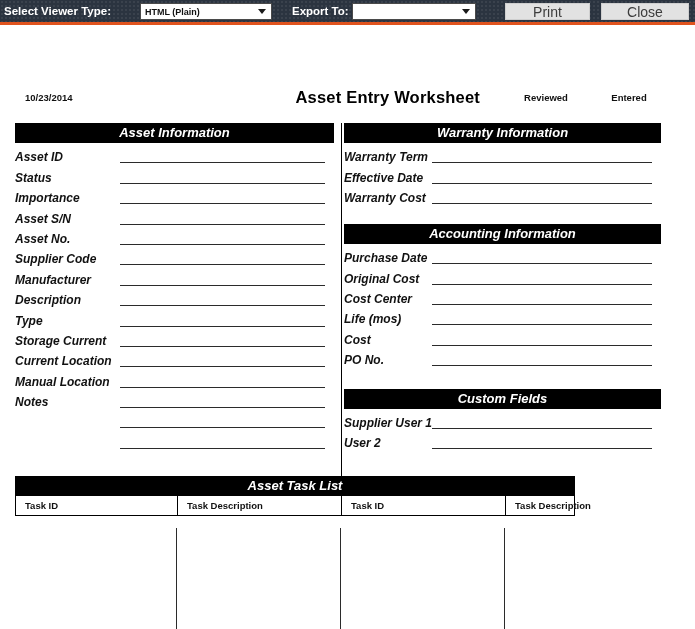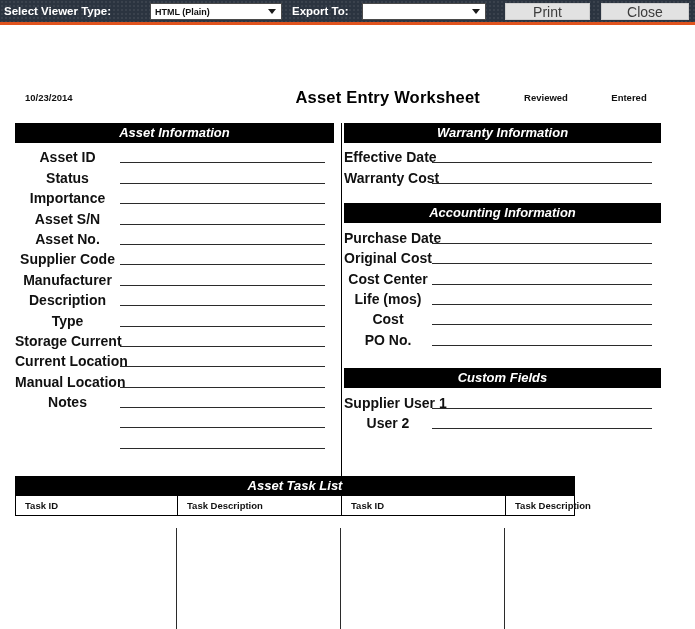--- a/index.html
+++ b/index.html
@@ -17,21 +17,21 @@
   }
   .tb-label{
     position:absolute;top:0;height:22px;line-height:23px;
     color:#ffffff;font-weight:bold;font-size:11.5px;white-space:nowrap;
   }
   .tb-label-viewer{left:4px;}
   .tb-label-export{left:292px;}
   .tb-dd{
     position:absolute;top:3px;height:15px;background:#ffffff;
     border:1px solid #4a4a4a;display:flex;align-items:center;
-    font-size:9px;font-weight:bold;color:#111;padding-left:4px;cursor:default;margin-left:10px;
+    font-size:9px;font-weight:bold;color:#111;padding-left:4px;cursor:default;
   }
   .tb-dd-viewer{left:140px;width:126px;}
   .tb-dd-export{left:352px;width:118px;}
   .dd-arrow{
     position:absolute;right:5px;top:5px;width:0;height:0;
     border-left:4px solid transparent;border-right:4px solid transparent;
     border-top:5px solid #1a1a1a;
   }
   .tb-btn{
     position:absolute;top:3px;height:17px;line-height:17px;
@@ -53,21 +53,21 @@
   .rpt-entered{position:absolute;left:600px;top:92px;width:58px;text-align:center;font-size:9.5px;font-weight:bold;color:#111;}
   
   .col-left{position:absolute;left:15px;top:123px;width:319px;}
   .col-right{position:absolute;left:344px;top:123px;width:317px;}
   .vdivider{position:absolute;left:341px;top:123px;width:1.4px;height:363px;background:#000;}
   .sec-bar{
     background:#000;color:#fff;height:20px;line-height:20px;text-align:center;
     font-weight:bold;font-style:italic;font-size:13px;
   }
   .frow{display:flex;align-items:flex-end;height:20.4px;}
-  .flabel{font-size:14px;font-weight:bold;color:#111;line-height:11px;white-space:nowrap;text-align:center;}
+  .flabel{font-size:12px;font-weight:bold;color:#111;line-height:11px;white-space:nowrap;text-align:left;font-style:italic;}
   .col-left .flabel{width:105px;}
   .col-right .flabel{width:88px;}
   .fline{flex:1;border-bottom:1.2px solid #2b2b2b;margin-right:9px;height:1px;}
   .spacer-a{height:19.6px;}   
   .spacer-c{height:22.6px;}   
   
   .task-sec{position:absolute;left:15px;top:476px;width:560px;}
   .task-head{
     display:grid;grid-template-columns:161px 164px 164px 159px;
     border-left:1px solid #000;border-right:1px solid #000;border-bottom:1px solid #000;
@@ -167,20 +167,24 @@
       <span class="flabel"></span>
       <span class="fline"></span>
     </div>
 </div>
 
 <div class="vdivider"></div>
 
 <div class="col-right">
   <div class="sec-bar">Warranty Information</div>
   <div class="frow">
+      <span class="flabel">Warranty Term</span>
+      <span class="fline"></span>
+    </div>
+  <div class="frow">
       <span class="flabel">Effective Date</span>
       <span class="fline"></span>
     </div>
   <div class="frow">
       <span class="flabel">Warranty Cost</span>
       <span class="fline"></span>
     </div>
 
   <div class="spacer-a"></div>
   <div class="sec-bar">Accounting Information</div>

